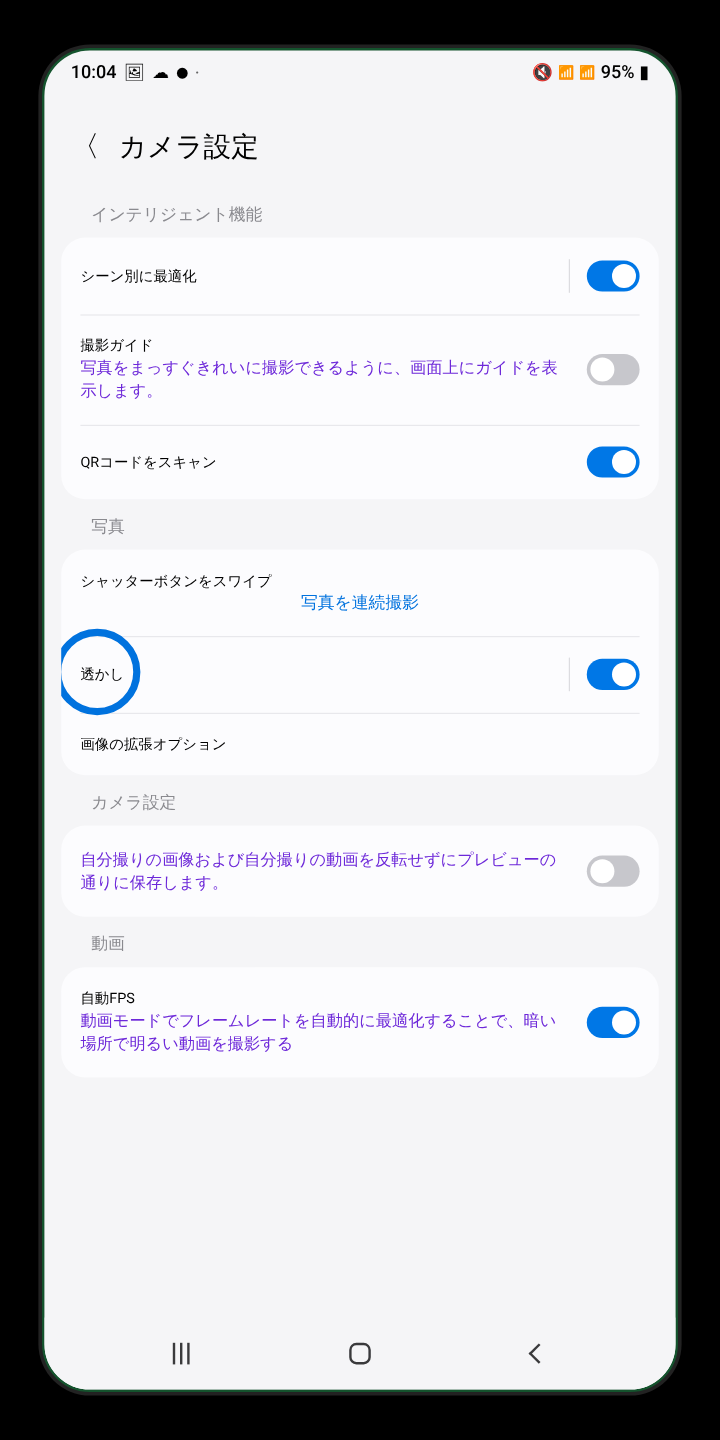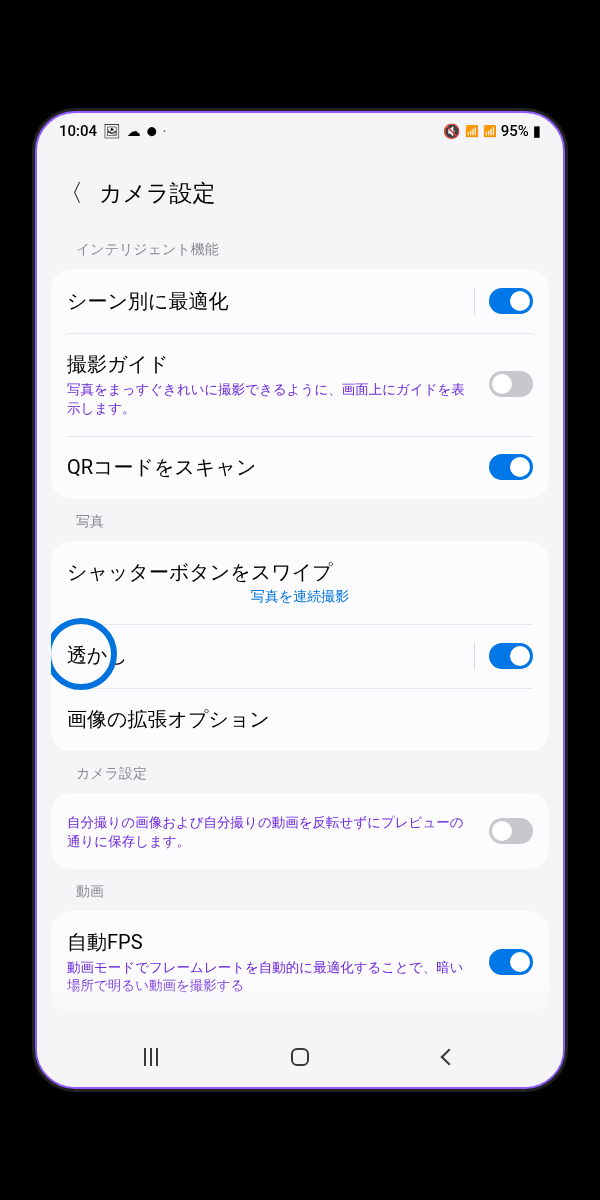--- a/index.html
+++ b/index.html
@@ -7,26 +7,26 @@
       background: #000;
       font-family: -apple-system, BlinkMacSystemFont, "Segoe UI", Roboto, sans-serif;
       width: 600px;
       height: 1200px;
       display: flex;
       align-items: center;
       justify-content: center;
     }
     .phone-frame {
       width: 530px;
-      height: 978px;
+      height: 1120px;
       background: #f5f5f7;
       border-radius: 40px;
       overflow: hidden;
       position: relative;
-      border: 2px solid #8b5cf6;
+      border: 2px solid #14532d;
       box-shadow: 0 0 0 3px #222;
     }
     .status-bar {
       height: 36px;
       display: flex;
       justify-content: space-between;
       align-items: center;
       padding: 0 22px;
       font-size: 15px;
       font-weight: 500;
@@ -81,21 +81,21 @@
       content: "";
       position: absolute;
       top: 0;
       left: 16px;
       right: 16px;
       height: 1px;
       background: #e8e8ec;
     }
     .row-main { flex: 1; min-width: 0; }
     .row-title {
-      font-size: 20px;
+      font-size: 12px;
       color: #000;
       font-weight: 400;
       line-height: 1.35;
     }
     .row-desc {
       font-size: 13.5px;
       color: #6d28d9;
       line-height: 1.4;
       margin-top: 2px;
     }

